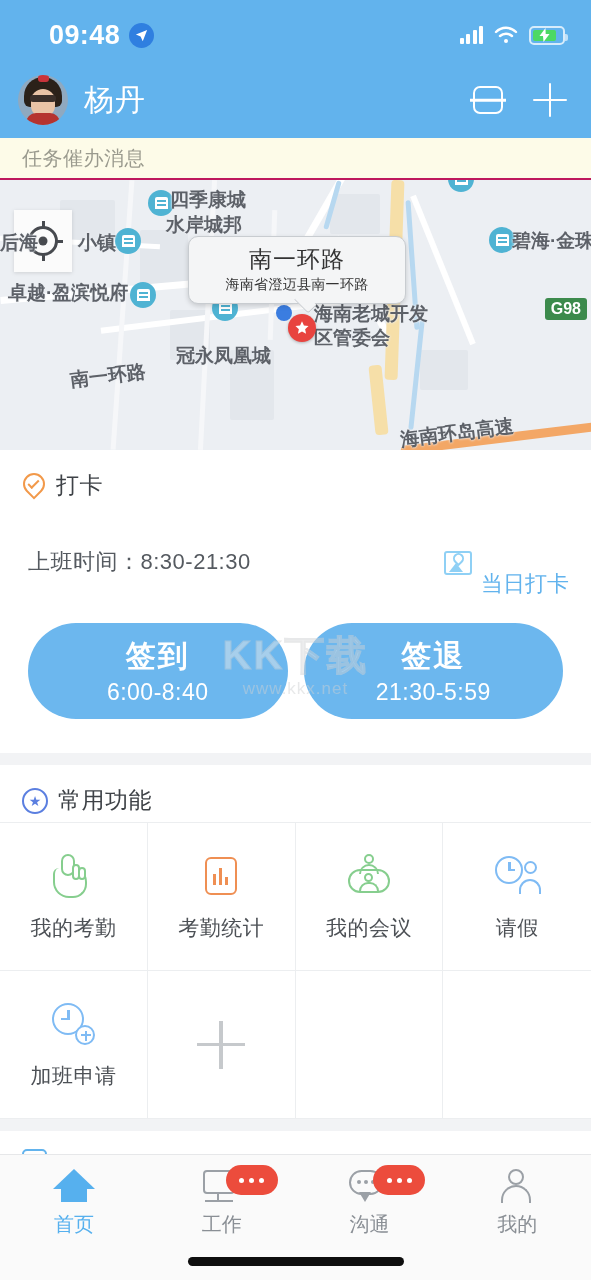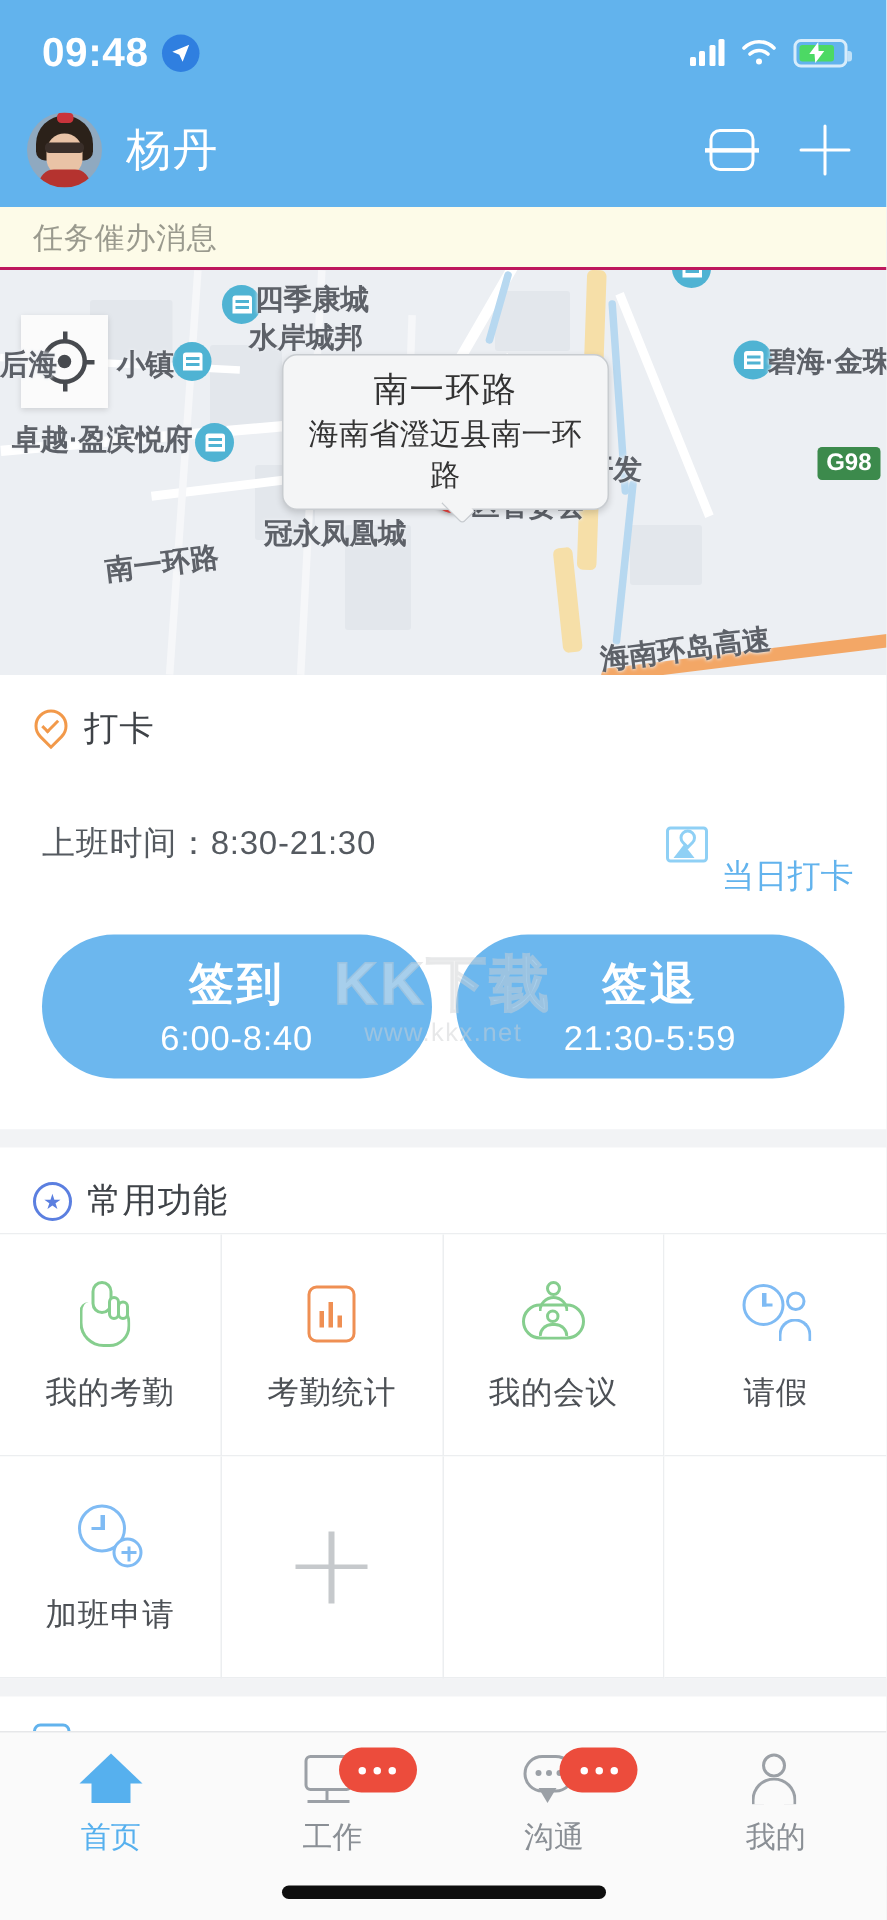--- a/index.html
+++ b/index.html
@@ -11,21 +11,21 @@
   }
   .phone { position: relative; width: 591px; height: 1280px; background: #f2f3f5; }
 
   
   .statusbar {
     height: 62px; background: #62b3ed;
     display: flex; align-items: center; justify-content: space-between;
     padding: 8px 26px 0 28px;
   }
   .sb-left { display: flex; align-items: center; gap: 9px; }
-  .sb-time { color: #fff; font-size: 27px; font-weight: 600; letter-spacing: .4px; }
+  .sb-time { color: #fff; font-size: 27px; font-weight: 600; letter-spacing: .4px; margin-left: 21px; }
   .loc-badge {
     width: 25px; height: 25px; border-radius: 50%;
     background: #2f7fe0; display: flex; align-items: center; justify-content: center;
   }
   .sb-right { display: flex; align-items: center; gap: 11px; }
   .bars { display: flex; align-items: flex-end; gap: 2.5px; height: 18px; }
   .bars i { display: block; width: 4px; background: #fff; border-radius: 1px; }
   .bars i:nth-child(1){ height: 6px; }
   .bars i:nth-child(2){ height: 10px; }
   .bars i:nth-child(3){ height: 14px; }
@@ -120,21 +120,21 @@
   .gps-ring .t{ left:50%; top:-8px; width:3px; height:7px; margin-left:-1.5px;}
   .gps-ring .bm{ left:50%; bottom:-8px; width:3px; height:7px; margin-left:-1.5px;}
   .gps-ring .l{ top:50%; left:-8px; height:3px; width:7px; margin-top:-1.5px;}
   .gps-ring .r{ top:50%; right:-8px; height:3px; width:7px; margin-top:-1.5px;}
   .callout {
     position:absolute; left:188px; top:56px; width:218px; background:#f4f5f6;
     border:1px solid #c8ccd0; border-radius:10px; padding:7px 10px 9px;
     text-align:center; box-shadow: 0 2px 5px rgba(0,0,0,.16);
   }
   .callout .t1 { font-size:23px; color:#333; letter-spacing:1px; }
-  .callout .t2 { font-size:20px; color:#333; margin-top:1px; letter-spacing:.3px; }
+  .callout .t2 { font-size:14px; color:#333; margin-top:1px; letter-spacing:.3px; }
   .callout .tail {
     position:absolute; left:112px; bottom:-11px; width:20px; height:12px;
     background:#f4f5f6; border-right:1px solid #c8ccd0; border-bottom:1px solid #c8ccd0;
     transform: rotate(45deg) translateX(-8px); border-radius:0 0 3px 0;
   }
   .marker-red {
     position:absolute; left:288px; top:134px; width:28px; height:28px; border-radius:50%;
     background:#e8433f; display:flex; align-items:center; justify-content:center;
     box-shadow:0 1px 3px rgba(0,0,0,.25);
   }

